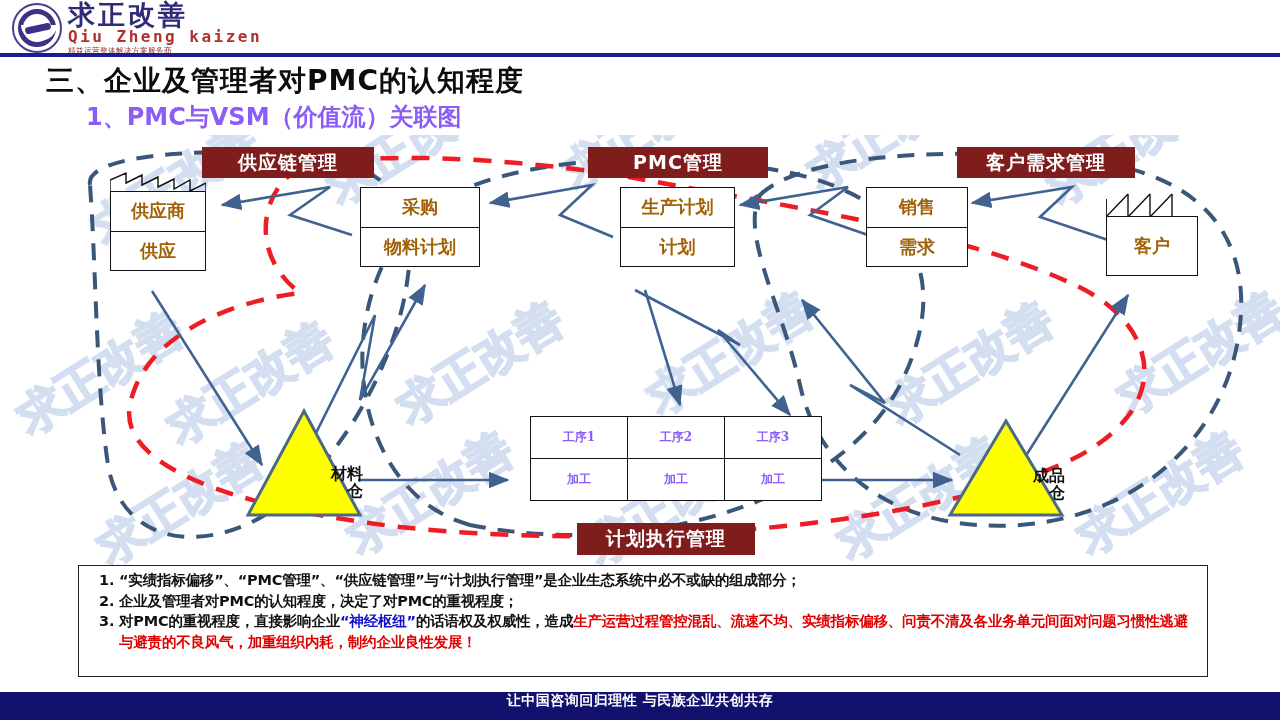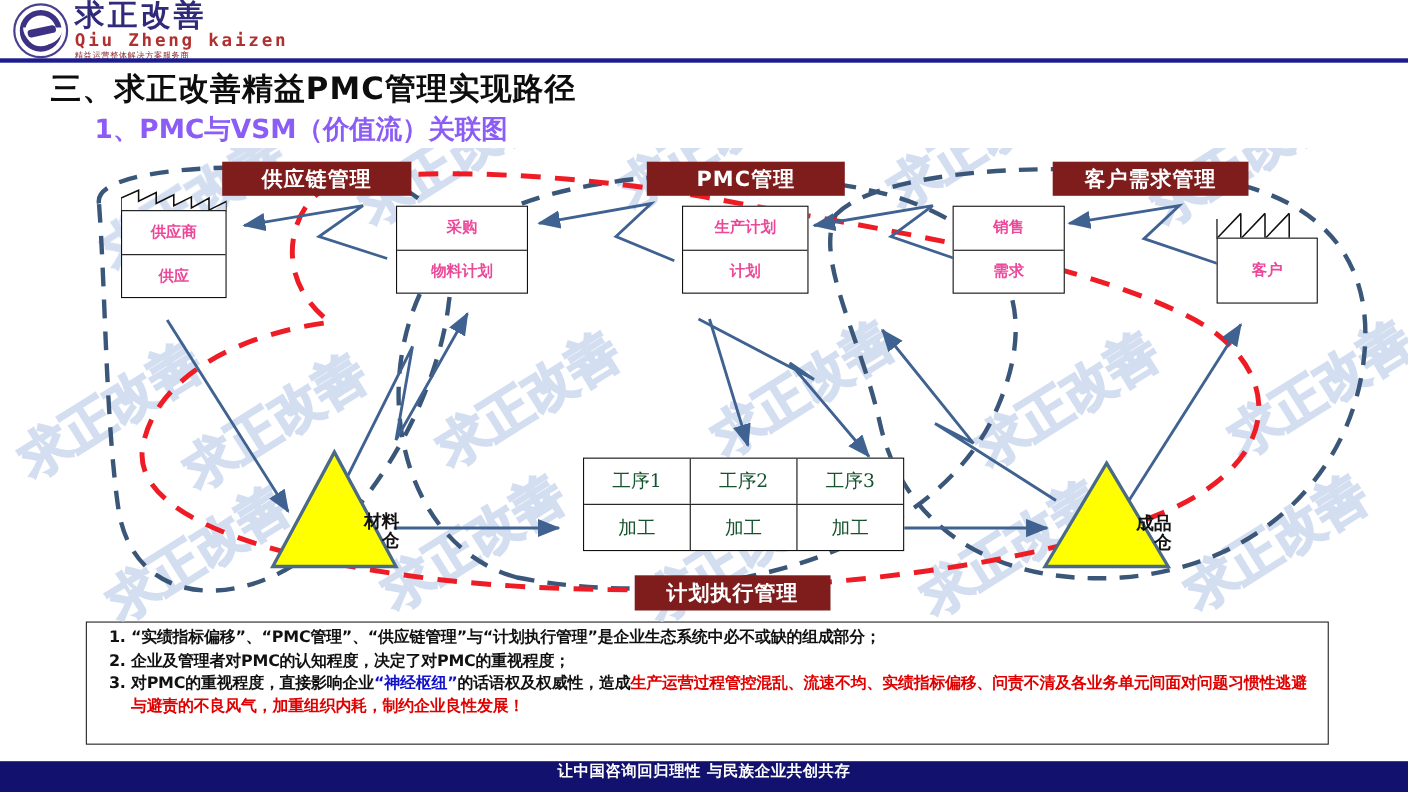--- a/index.html
+++ b/index.html
@@ -81,34 +81,34 @@
     font-size:19px; letter-spacing:1px;
   }
 
   
   .wbox {
     position:absolute; background:#ffffff; border:1.5px solid #111111;
     display:flex; flex-direction:column;
   }
   .wbox .r {
     flex:1; display:flex; align-items:center; justify-content:center;
-    font-family:"DejaVu Serif",serif; font-weight:bold; font-size:14px; color:#ec4899;
+    font-family:"DejaVu Serif",serif; font-weight:bold; font-size:18px; color:#a16207;
   }
   .wbox .r.top { border-bottom:1.5px solid #111111; }
 
   
   #proc-table {
     position:absolute; background:#fff; border:1.5px solid #111;
     display:flex; flex-direction:column;
   }
   #proc-table .trow { flex:1; display:flex; }
   #proc-table .trow.top { border-bottom:1.5px solid #111; }
   #proc-table .tcell {
     flex:1; display:flex; align-items:center; justify-content:center;
-    font-family:"DejaVu Serif",serif; font-weight:normal; font-size:17px; color:#14532d;
+    font-family:"DejaVu Serif",serif; font-weight:bold; font-size:12px; color:#8b5cf6;
     border-right:1.5px solid #111;
   }
   #proc-table .tcell:last-child { border-right:none; }
 
   
   .roof { position:absolute; }
 
   
   .tri-wrap { position:absolute; }
   .tri-label {
@@ -152,21 +152,21 @@
     </div>
     <div class="logo-text">
       <div class="logo-cn">求正改善</div>
       <div class="logo-py">Qiu Zheng kaizen</div>
       <div class="logo-tag">精益运营整体解决方案服务商</div>
     </div>
   </div>
 </div>
 <div id="header-rule"></div>
 
-<div id="title-main">三、求正改善精益PMC管理实现路径</div>
+<div id="title-main">三、企业及管理者对PMC的认知程度</div>
 <div id="title-sub">1、PMC与VSM（价值流）关联图</div>
 
 <div id="diagram">
 
   <svg class="layer" id="wm-layer" viewBox="0 0 1280 430">
     <defs>
       <g id="wmtext">
         <text x="0" y="0" font-family="DejaVu Sans, sans-serif" font-size="46" font-weight="bold" fill="none" stroke="#ccd9ef" stroke-width="2.2">求正改善</text>
       </g>
     </defs>

